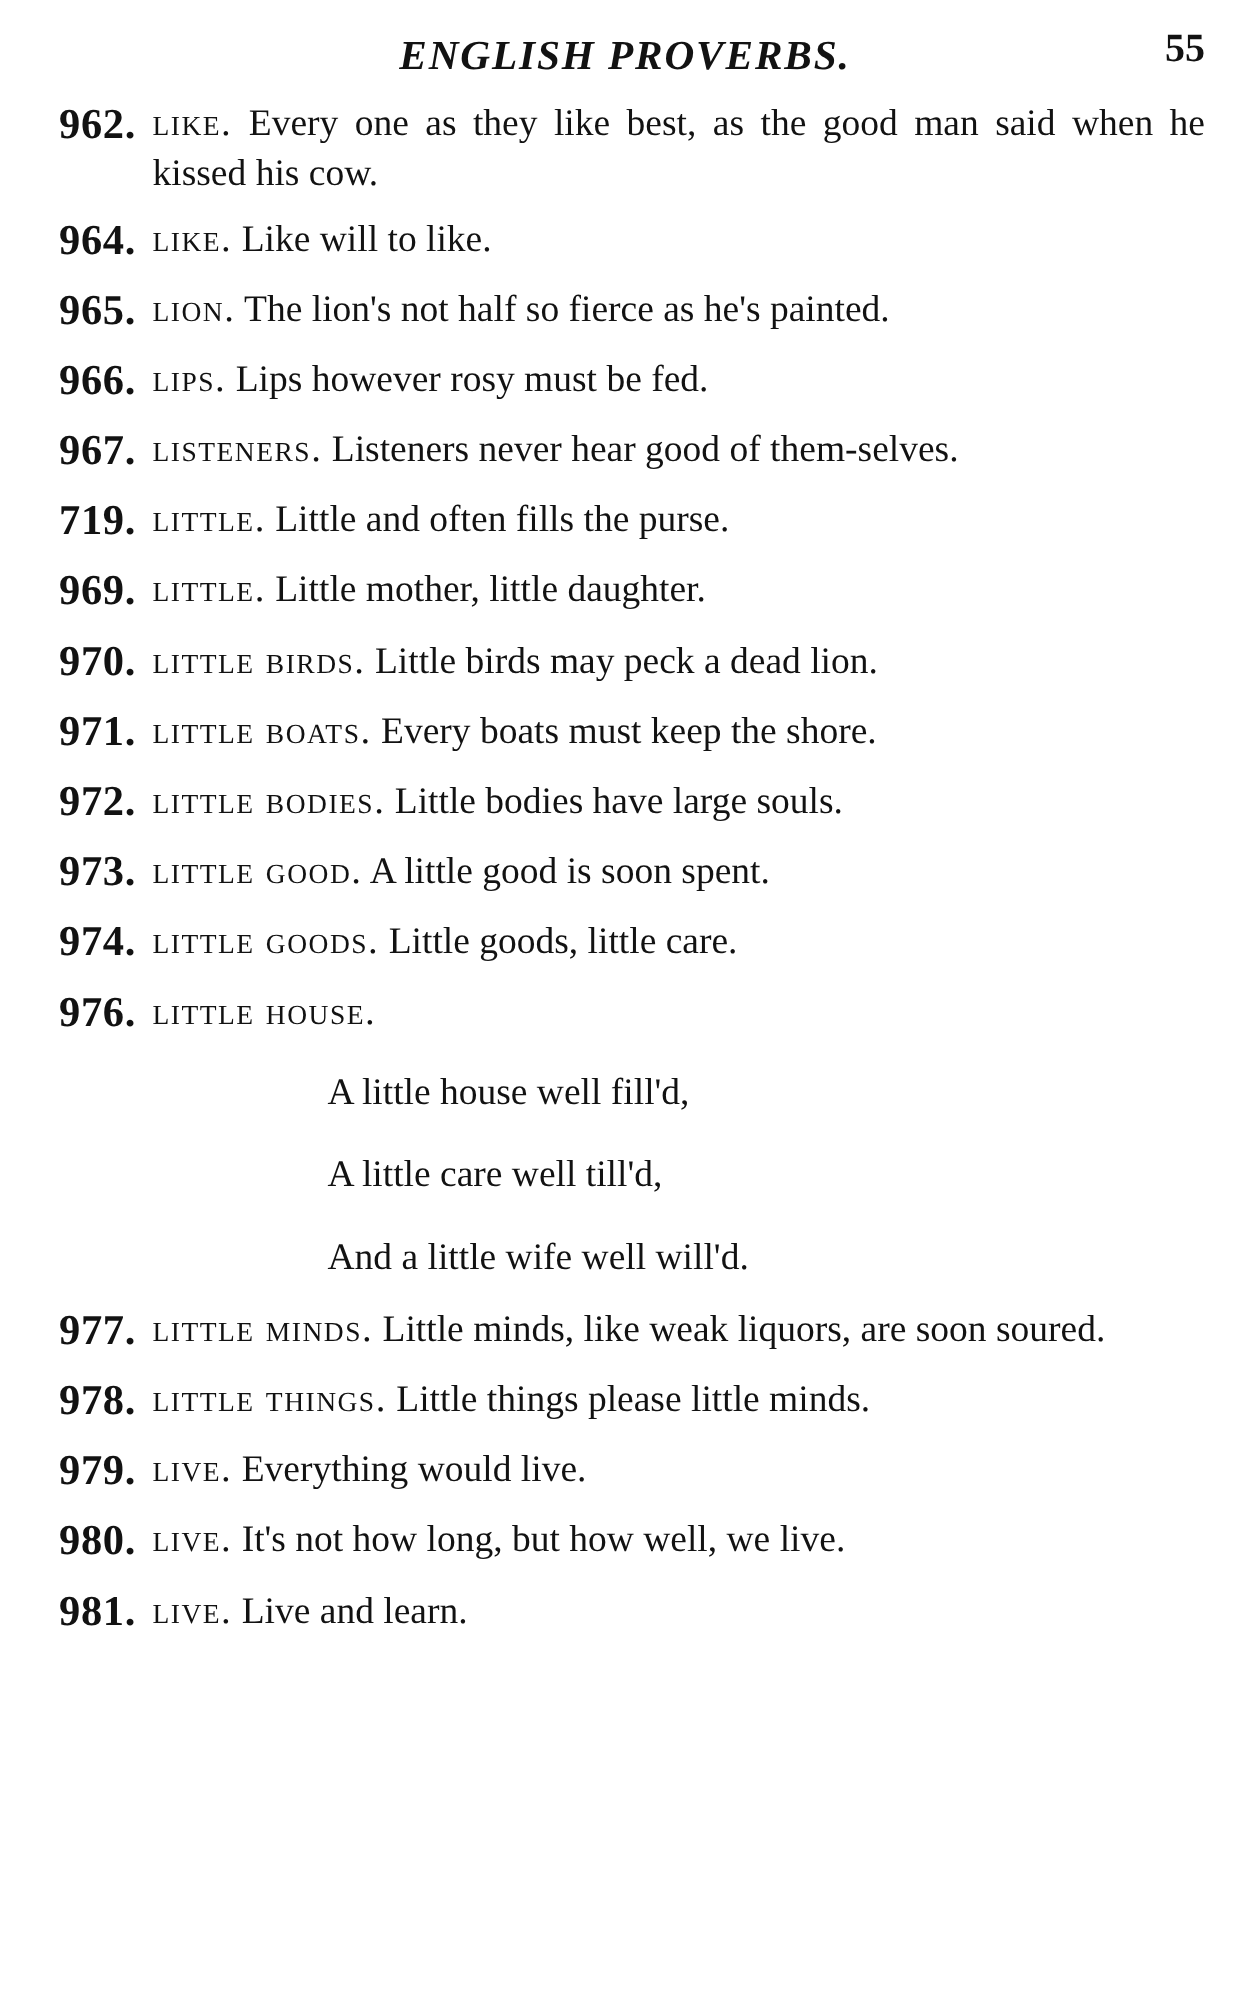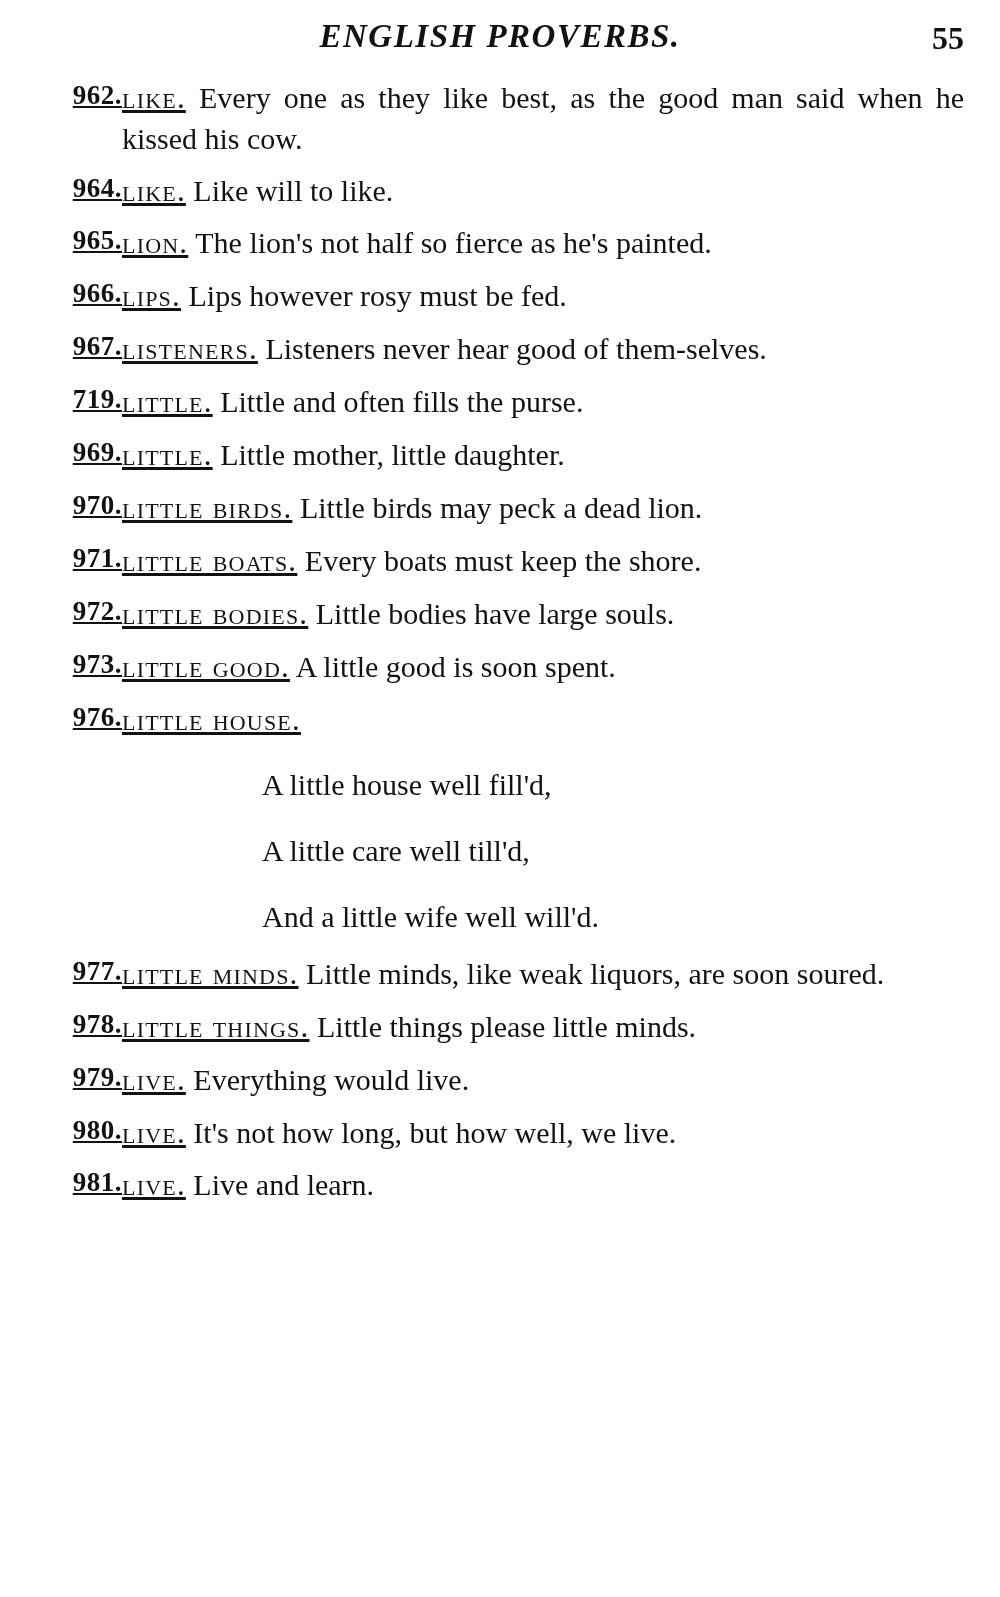--- a/index.html
+++ b/index.html
@@ -16,21 +16,21 @@
   }
   .page {
     position: relative;
     width: 1000px;
     height: 1597px;
     box-sizing: border-box;
     padding: 0;
   }
   .header {
     display: flex;
-    align-items: flex-start;
+    align-items: flex-end;
     justify-content: center;
     position: relative;
     margin-top: 18px;
     height: 46px;
   }
   .header-title {
     font-family: "Liberation Serif", serif;
     font-style: italic;
     font-weight: bold;
     font-size: 33px;
@@ -51,43 +51,41 @@
     padding-right: 36px;
   }
   .entry {
     display: flex;
     align-items: flex-start;
     margin-bottom: 12px;
   }
   .num {
     flex: 0 0 auto;
     width: 88px;
-    font-size: 27px;
+    font-size: 34px;
     font-weight: bold;
-    text-align: right;
+    text-align: center;
     line-height: 1.30;
     letter-spacing: 0.5px;
-    text-decoration: underline;
   }
   .body {
     flex: 1 1 auto;
     font-size: 30px;
     line-height: 1.32;
     text-align: justify;
     text-justify: inter-word;
   }
   .body.nojust {
     text-align: left;
   }
   .kw {
     font-variant: small-caps;
     text-transform: lowercase;
     letter-spacing: 1.2px;
     font-size: 31px;
-    text-decoration: underline;
   }
   .kw::first-letter {
     font-size: 31px;
   }
   .verse {
     margin-top: 2px;
     padding-left: 140px;
     font-size: 30px;
     line-height: 1.36;
     text-align: left;
@@ -194,20 +192,27 @@
     </div>
 
     <div class="entry">
       <div class="num">973.</div>
       <div class="body nojust">
         <span class="kw">Little good.</span>
         <span>A little good is soon spent.</span>
       </div>
     </div>
 
+    <div class="entry">
+      <div class="num">974.</div>
+      <div class="body nojust">
+        <span class="kw">Little goods.</span>
+        <span>Little goods, little care.</span>
+      </div>
+    </div>
 
 
     <div class="entry entry-verse">
       <div class="num">976.</div>
       <div class="body nojust">
         <span class="kw">Little house.</span>
         <div class="verse">
           <div>A little house well fill'd,</div>
           <div>A little care well till'd,</div>
           <div>And a little wife well will'd.</div>

